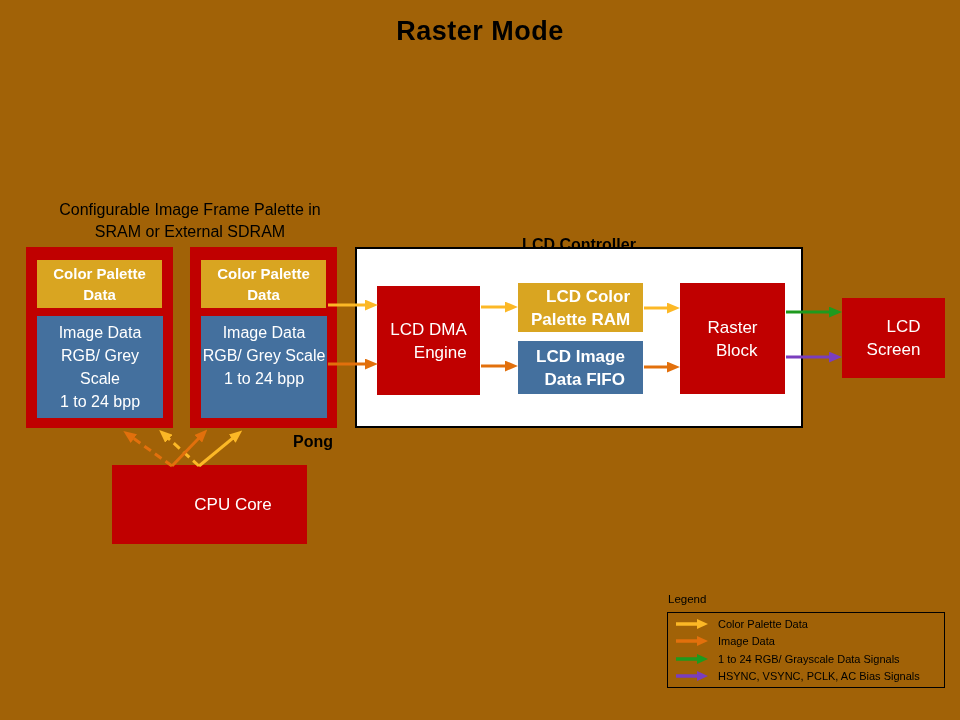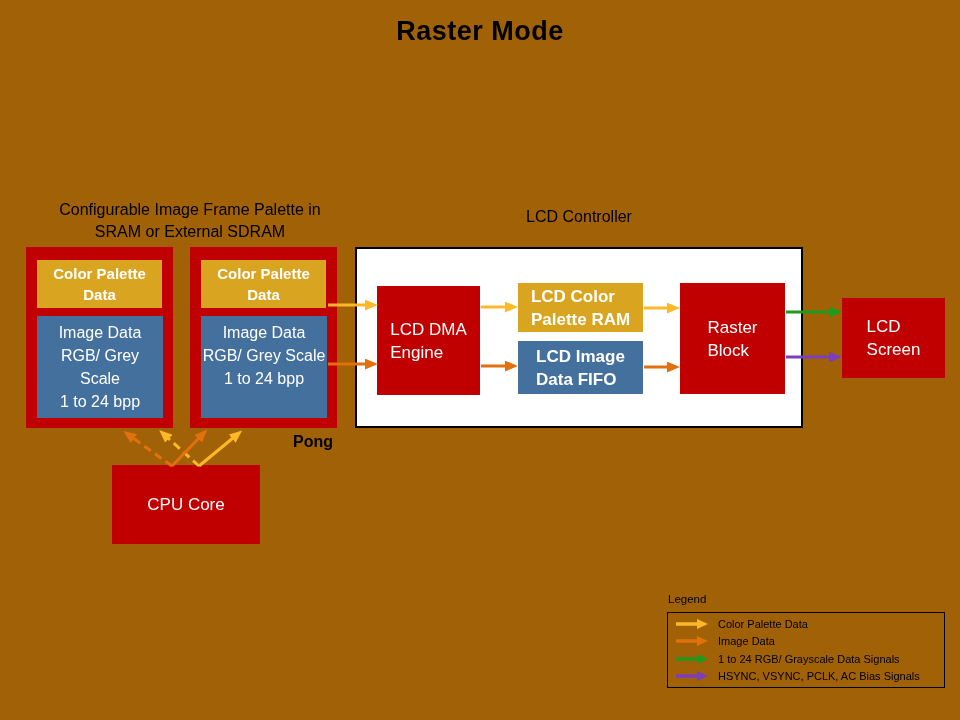--- a/index.html
+++ b/index.html
@@ -43,31 +43,31 @@
     position: absolute; left: 11px; top: 69px; width: 126px; height: 102px;
     background: var(--blue);
     color: #fff; font-size: 16px; line-height: 23px;
     text-align: center; padding-top: 5px; box-sizing: border-box;
   }
 
   .cpu-box {
     left: 112px; top: 465px; width: 148px; height: 79px;
     background: var(--red);
     display: flex; align-items: center; justify-content: center;
-    color: #fff; font-size: 17px;
+    color: #fff; font-size: 17px; padding-left: 47px;
   }
 
   .lcdc-box {
     left: 355px; top: 247px; width: 448px; height: 181px;
     border: 2px solid #000; background: #fff; box-sizing: border-box;
   }
 
   .node {
     display: flex; align-items: center; justify-content: center;
-    color: #fff; font-size: 17px; line-height: 23px; text-align: left;
+    color: #fff; font-size: 17px; line-height: 23px; text-align: right;
   }
   .node-red   { background: var(--red); }
   .node-gold  { background: var(--gold); font-weight: 700; }
   .node-blue  { background: var(--blue); }
 
   .dma    { left: 377px; top: 286px; width: 103px; height: 109px; }
   .pram   { left: 518px; top: 283px; width: 125px; height: 49px;  }
   .fifo   { left: 518px; top: 341px; width: 125px; height: 53px; font-weight: bold;  }
   .raster { left: 680px; top: 283px; width: 105px; height: 111px; }
   .screen { left: 842px; top: 298px; width: 103px; height: 80px;  }
@@ -111,21 +111,21 @@
 RGB/ Grey Scale
 1 to 24 bpp</div>
   </div>
 
   <div class="abs pong">Pong</div>
 
   <div class="abs cpu-box">
     <span>CPU Core</span>
   </div>
 
-  <div class="abs caption" style="left:355px; top:206px; width:448px;">LCD Controller</div>
+  <div class="abs caption" style="left:355px; top:234px; width:448px;font-weight:bold;">LCD Controller</div>
   <div class="abs lcdc-box"></div>
 
   <div class="abs node node-red dma pre">LCD DMA
 Engine</div>
   <div class="abs node node-gold pram pre">LCD Color
 Palette RAM</div>
   <div class="abs node node-blue fifo pre">LCD Image
 Data FIFO</div>
   <div class="abs node node-red raster pre">Raster
 Block</div>

